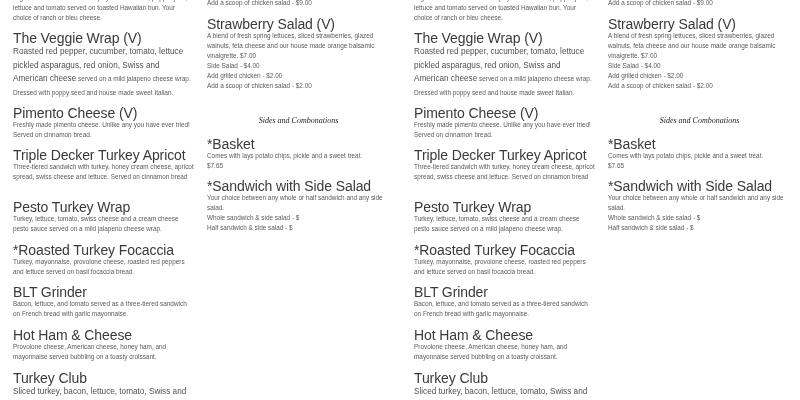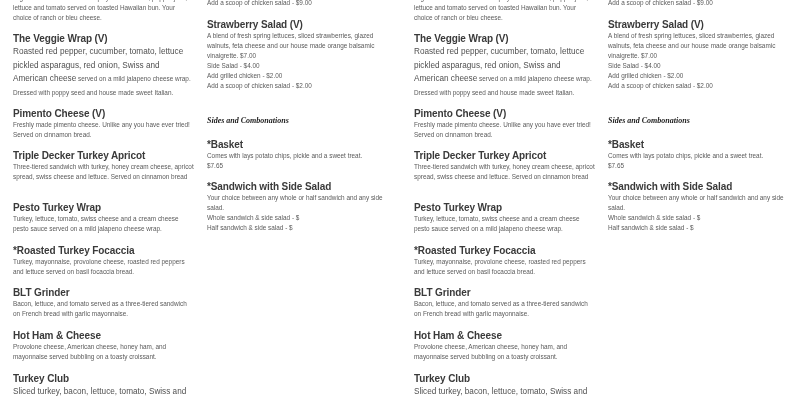--- a/index.html
+++ b/index.html
@@ -4,24 +4,24 @@
   <style>
     html, body { margin:0; padding:0; background:#ffffff; }
     body { width:800px; height:400px; overflow:hidden; position:relative; font-family:"Liberation Sans", sans-serif; color:#555; }
     .pane { position:absolute; top:0; width:400px; height:400px; overflow:hidden; }
     .pane.p0 { left:0; }
     .pane.p1 { left:401px; }
     .col { position:absolute; top:0; }
     .col.left { left:13px; width:182px; }
     .col.right { left:207px; width:183px; }
     .it { position:absolute; left:0; width:100%; }
-    .t { font-weight:bold; color:#3a3a3a; font-size:10px; line-height:13px; letter-spacing:-0.1px; }
+    .t { font-weight:normal; color:#3a3a3a; font-size:14px; line-height:13px; letter-spacing:-0.1px; }
     .d { font-size:6.4px; line-height:10px; color:#5a5a5a; }
     .lg { font-size:8.2px; line-height:13.5px; color:#505050; }
-    .sec { font-family:"Liberation Serif", serif; font-style:italic; font-weight:bold; font-size:8px; color:#222; }
+    .sec { font-family:"Liberation Serif", serif; font-style:italic; font-weight:normal; font-size:8px; color:#222;text-align:center; }
   </style>
 </head>
 <body>
 
 <div class="pane p0">
   <div class="col left">
     <div class="it" style="top:-7px">
       <div class="d">…grilled chicken breast with spicy buffalo sauce, pepper jack,</div>
       <div class="d">lettuce and tomato served on toasted Hawaiian bun. Your</div>
       <div class="d">choice of ranch or bleu cheese.</div>

